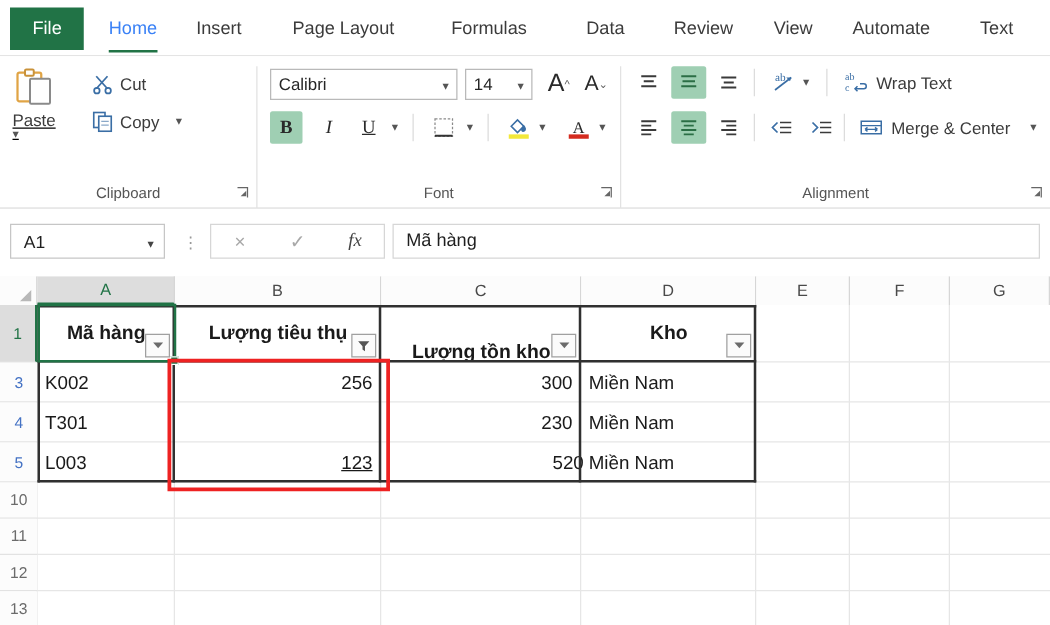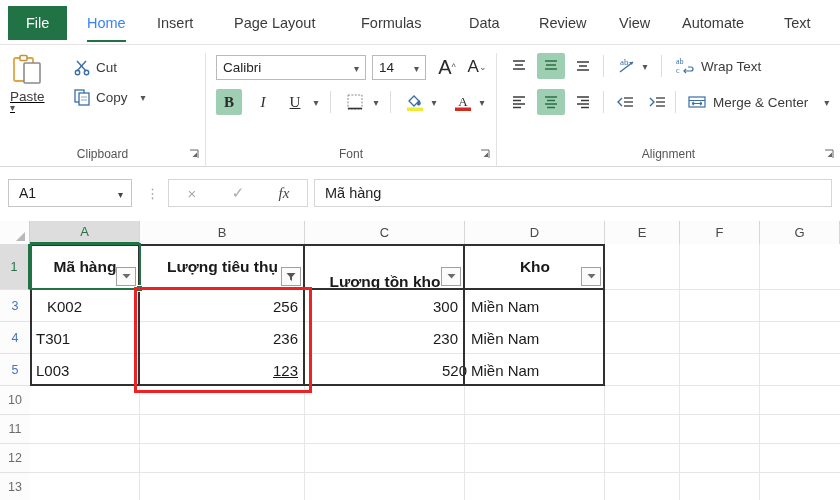--- a/index.html
+++ b/index.html
@@ -509,27 +509,26 @@
     <div class="gl-h" style="left:0; top:141px; width:810px;"></div>
     <div class="gl-h" style="left:0; top:170px; width:810px;"></div>
     <div class="gl-h" style="left:0; top:199px; width:810px;"></div>
     <div class="gl-h" style="left:0; top:228px; width:810px;"></div>
 
     <div class="cell hdr" style="left:0px;   top:0px;  width:110px; height:46px;">Mã hàng</div>
     <div class="cell hdr" style="left:110px; top:0px;  width:165px; height:46px;">Lượng tiêu thụ</div>
     <div class="cell hdr" style="left:275px; top:0px;  width:160px; height:46px;margin-top:15px;">Lượng tồn kho</div>
     <div class="cell hdr" style="left:435px; top:0px;  width:140px; height:46px;">Kho</div>
 
-    <div class="cell txt" style="left:11px;   top:46px; width:110px; height:32px;">K002</div>
+    <div class="cell txt" style="left:0px;   top:46px; width:110px; height:32px;">K002</div>
     <div class="cell num" style="left:110px; top:46px; width:165px; height:32px;">256</div>
     <div class="cell num" style="left:275px; top:46px; width:160px; height:32px;">300</div>
     <div class="cell txt" style="left:435px; top:46px; width:140px; height:32px;">Miền Nam</div>
 
     <div class="cell txt" style="left:0px;   top:78px; width:110px; height:32px;text-align:center;">T301</div>
-    <div class="cell num" style="left:110px; top:78px; width:165px; height:32px;">236</div>
     <div class="cell num" style="left:275px; top:78px; width:160px; height:32px;">230</div>
     <div class="cell txt" style="left:435px; top:78px; width:140px; height:32px;">Miền Nam</div>
 
     <div class="cell txt" style="left:0px;   top:110px; width:110px; height:32px;">L003</div>
     <div class="cell num" style="left:110px; top:110px; width:165px; height:32px;text-decoration:underline;">123</div>
     <div class="cell num" style="left:264px; top:110px; width:180px; height:32px;">520</div>
     <div class="cell txt" style="left:435px; top:110px; width:140px; height:32px;">Miền Nam</div>
 
     <div class="tb" style="left:0px;   top:0px;   width:575px; height:2px;"></div>
     <div class="tb" style="left:0px;   top:44px;  width:575px; height:2px;"></div>

